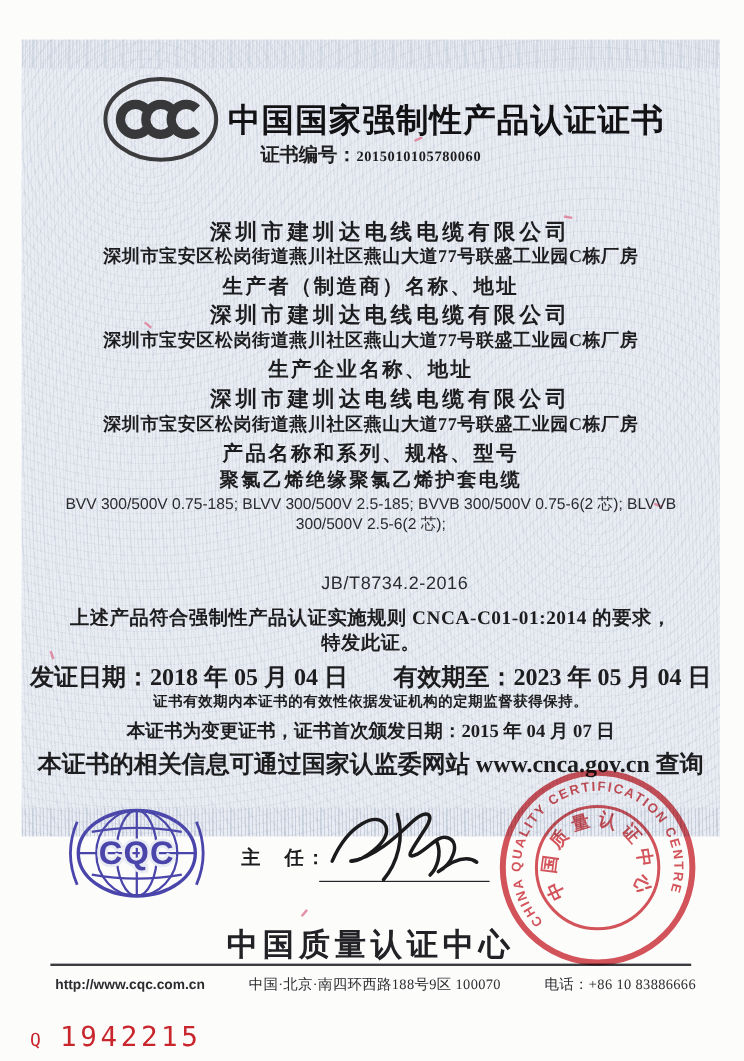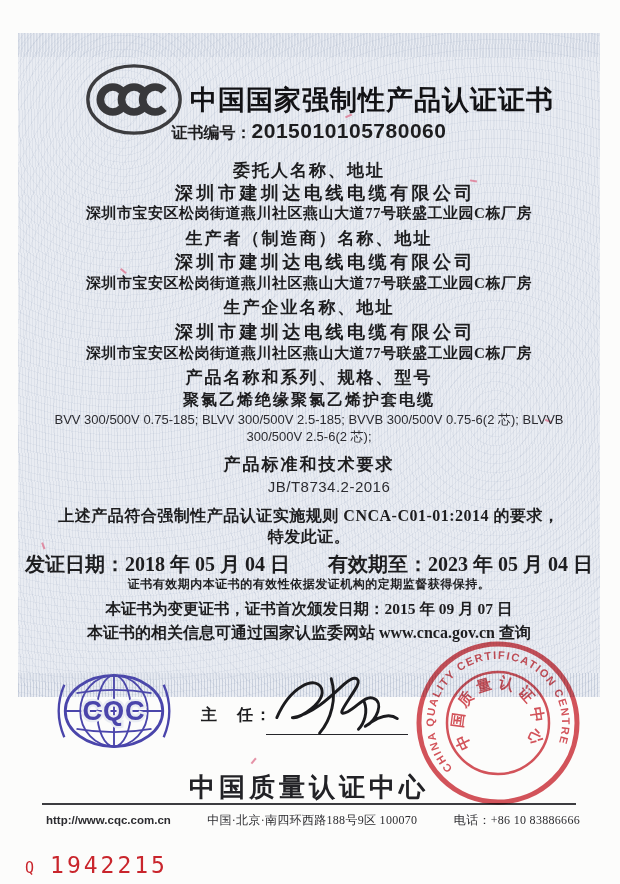--- a/index.html
+++ b/index.html
@@ -26,41 +26,41 @@
 
   .line{position:absolute;left:0;right:0;text-align:center;white-space:nowrap;}
   .kai{font-family:"Liberation Serif","DejaVu Serif",serif;}
 
   .ccc-mark{position:absolute;left:66px;top:29px;width:100px;height:75px;}
   .title{position:absolute;left:168px;top:52px;width:372px;text-align:center;
     font-family:"Liberation Sans","DejaVu Sans",sans-serif;
     font-size:27px;font-weight:bold;letter-spacing:1px;line-height:30px;color:#121215;}
 
   .l-certno{top:86px;font-size:16px;font-weight:bold;}
-  .l-certno .num{font-family:Liberation Sans, sans-serif;font-size:21px;letter-spacing:.5px;}
+  .l-certno .num{font-family:Liberation Serif, serif;font-size:12px;letter-spacing:.5px;}
 
   .heading{font-size:17px;font-weight:bold;letter-spacing:2px;}
   .cname{font-size:18px;font-weight:bold;letter-spacing:3.5px;padding-left:33px;}
   .caddr{font-size:15px;font-weight:600;letter-spacing:.5px;}
 
   .l-h1{top:126px;} .l-n1{top:148px;} .l-a1{top:171px;}
   .l-h2{top:194px;} .l-n2{top:217px;} .l-a2{top:241px;}
   .l-h3{top:263px;} .l-n3{top:287px;} .l-a3{top:311px;}
   .l-h4{top:333px;} .l-n4{top:357px;font-size:16px;font-weight:bold;letter-spacing:2px;}
   .l-models{top:378px;left:30px;right:30px;white-space:normal;
     font-family:"Liberation Sans","DejaVu Sans",sans-serif;
     font-size:13px;line-height:17px;color:#2b2b30;}
   .l-h5{top:420px;}
   .l-n5{top:445px;font-family:"Liberation Sans","DejaVu Sans",sans-serif;font-size:15px;color:#2b2b30;letter-spacing:.5px;padding-left:40px;}
   .l-stmt{top:472px;white-space:normal;font-size:16px;font-weight:bold;line-height:21px;letter-spacing:.5px;}
   .l-dates{top:518px;font-size:20px;font-weight:bold;}
   .l-dates .gap{display:inline-block;width:38px;}
   .l-note1{top:543px;font-size:12px;font-weight:bold;letter-spacing:.5px;}
   .l-note2{top:566px;font-size:15.5px;font-weight:bold;}
-  .l-note3{top:590px;font-size:16px;font-weight:bold;}
+  .l-note3{top:590px;font-size:20px;font-weight:bold;}
 
   .cqc-globe{position:absolute;left:38px;top:633px;width:116px;height:90px;}
   .director{position:absolute;left:183px;top:672px;font-size:16px;font-weight:bold;letter-spacing:2px;}
   .signature{position:absolute;left:246px;top:636px;width:150px;height:68px;z-index:3;}
   .sig-line{position:absolute;left:248px;top:701px;width:142px;border-bottom:1.5px solid #26262a;}
 
   .stamp{position:absolute;left:396px;top:606px;width:168px;height:168px;z-index:5;
     mix-blend-mode:multiply;opacity:.92;}
   .stamp-ring-text{font-family:"Liberation Sans","DejaVu Sans",sans-serif;
     font-size:11px;font-weight:bold;letter-spacing:1.5px;}
@@ -106,50 +106,48 @@
     <path d="M 61.2 29.8 A 13 13 0 1 0 61.2 48.2" fill="none" stroke="#38383b" stroke-width="8"></path>
     <path d="M 83.2 29.8 A 13 13 0 1 0 83.2 48.2" fill="none" stroke="#38383b" stroke-width="8"></path>
   </svg>
 
   <div class="title">中国国家强制性产品认证证书</div>
 
   <div class="line l-certno kai">
     <span>证书编号：</span><span class="num">2015010105780060</span>
   </div>
 
-  <div class="line l-h1 heading kai">委托人名称、地址</div>
   <div class="line l-n1 cname kai">深圳市建圳达电线电缆有限公司</div>
   <div class="line l-a1 caddr kai">深圳市宝安区松岗街道燕川社区燕山大道77号联盛工业园C栋厂房</div>
 
   <div class="line l-h2 heading kai">生产者（制造商）名称、地址</div>
   <div class="line l-n2 cname kai">深圳市建圳达电线电缆有限公司</div>
   <div class="line l-a2 caddr kai">深圳市宝安区松岗街道燕川社区燕山大道77号联盛工业园C栋厂房</div>
 
   <div class="line l-h3 heading kai">生产企业名称、地址</div>
   <div class="line l-n3 cname kai">深圳市建圳达电线电缆有限公司</div>
   <div class="line l-a3 caddr kai">深圳市宝安区松岗街道燕川社区燕山大道77号联盛工业园C栋厂房</div>
 
   <div class="line l-n4 kai">聚氯乙烯绝缘聚氯乙烯护套电缆</div>
   <div class="line l-h4 heading kai">产品名称和系列、规格、型号</div>
   <div class="line l-models">BVV 300/500V 0.75-185; BLVV 300/500V 2.5-185; BVVB 300/500V 0.75-6(2 芯); BLVVB 300/500V 2.5-6(2 芯);</div>
 
-  <div class="line l-h5 heading kai">产品标准和技术要求</div>
   <div class="line l-n5">JB/T8734.2-2016</div>
 
   <div class="line l-stmt kai">
     <span>上述产品符合强制性产品认证实施规则 CNCA-C01-01:2014 的要求，</span><br>
     <span>特发此证。</span>
   </div>
 
   <div class="line l-dates kai">
     <span>发证日期：</span><span>2018 年 05 月 04 日</span><span class="gap"></span><span>有效期至：</span><span>2023 年 05 月 04 日</span>
   </div>
 
   <div class="line l-note1 kai">证书有效期内本证书的有效性依据发证机构的定期监督获得保持。</div>
-  <div class="line l-note2 kai">本证书为变更证书，证书首次颁发日期：2015 年 09 月 07 日</div>
+  <div class="line l-note2 kai">本证书为变更证书，证书首次颁发日期：2015 年 04 月 07 日</div>
   <div class="line l-note3 kai">本证书的相关信息可通过国家认监委网站 www.cnca.gov.cn 查询</div>
 
   <svg class="cqc-globe" viewBox="0 0 120 96" aria-hidden="true">
     <g fill="none" stroke="#4a45ab" stroke-width="2">
       <ellipse cx="60" cy="48" rx="52" ry="38" stroke-width="3"></ellipse>
       <path d="M 20 29 Q 60 22 100 29"></path>
       <path d="M 8 48 L 112 48"></path>
       <path d="M 20 67 Q 60 74 100 67"></path>
       <ellipse cx="60" cy="48" rx="18" ry="38"></ellipse>
       <ellipse cx="60" cy="48" rx="36" ry="38"></ellipse>

